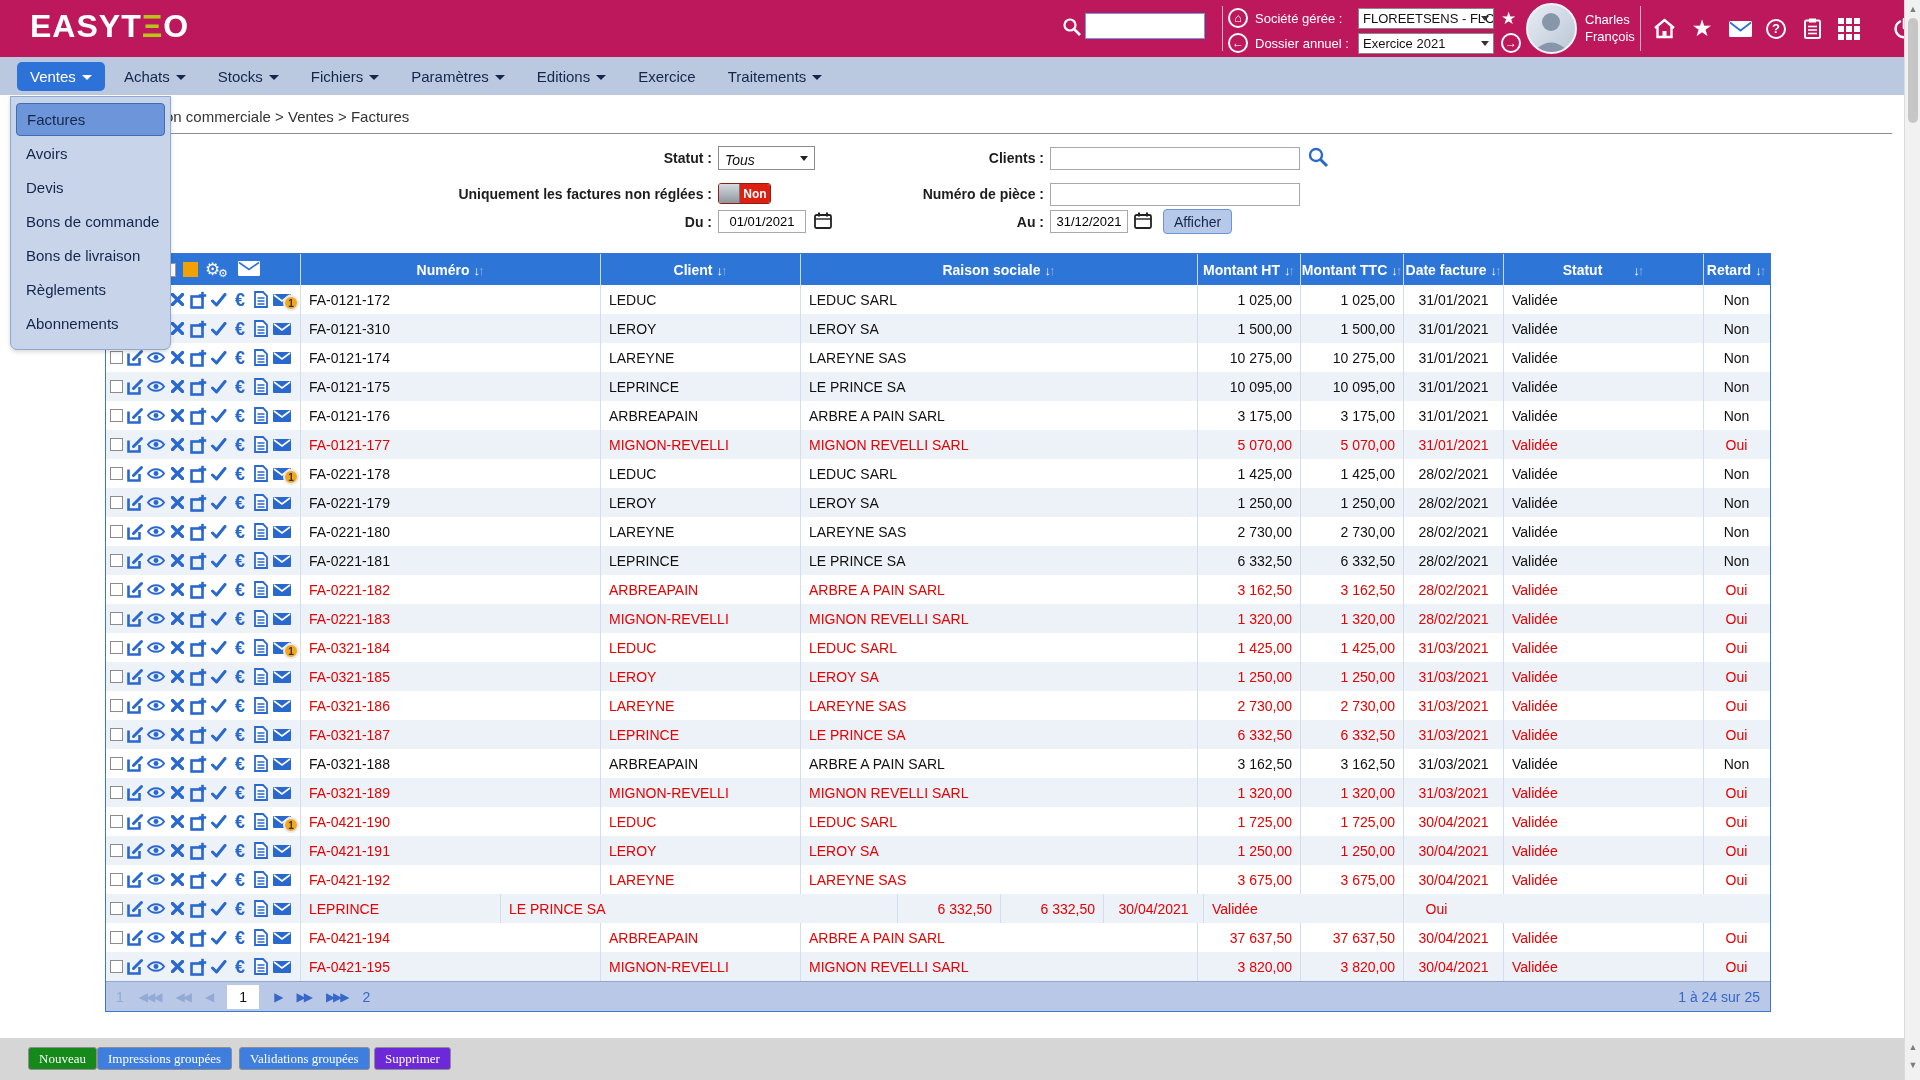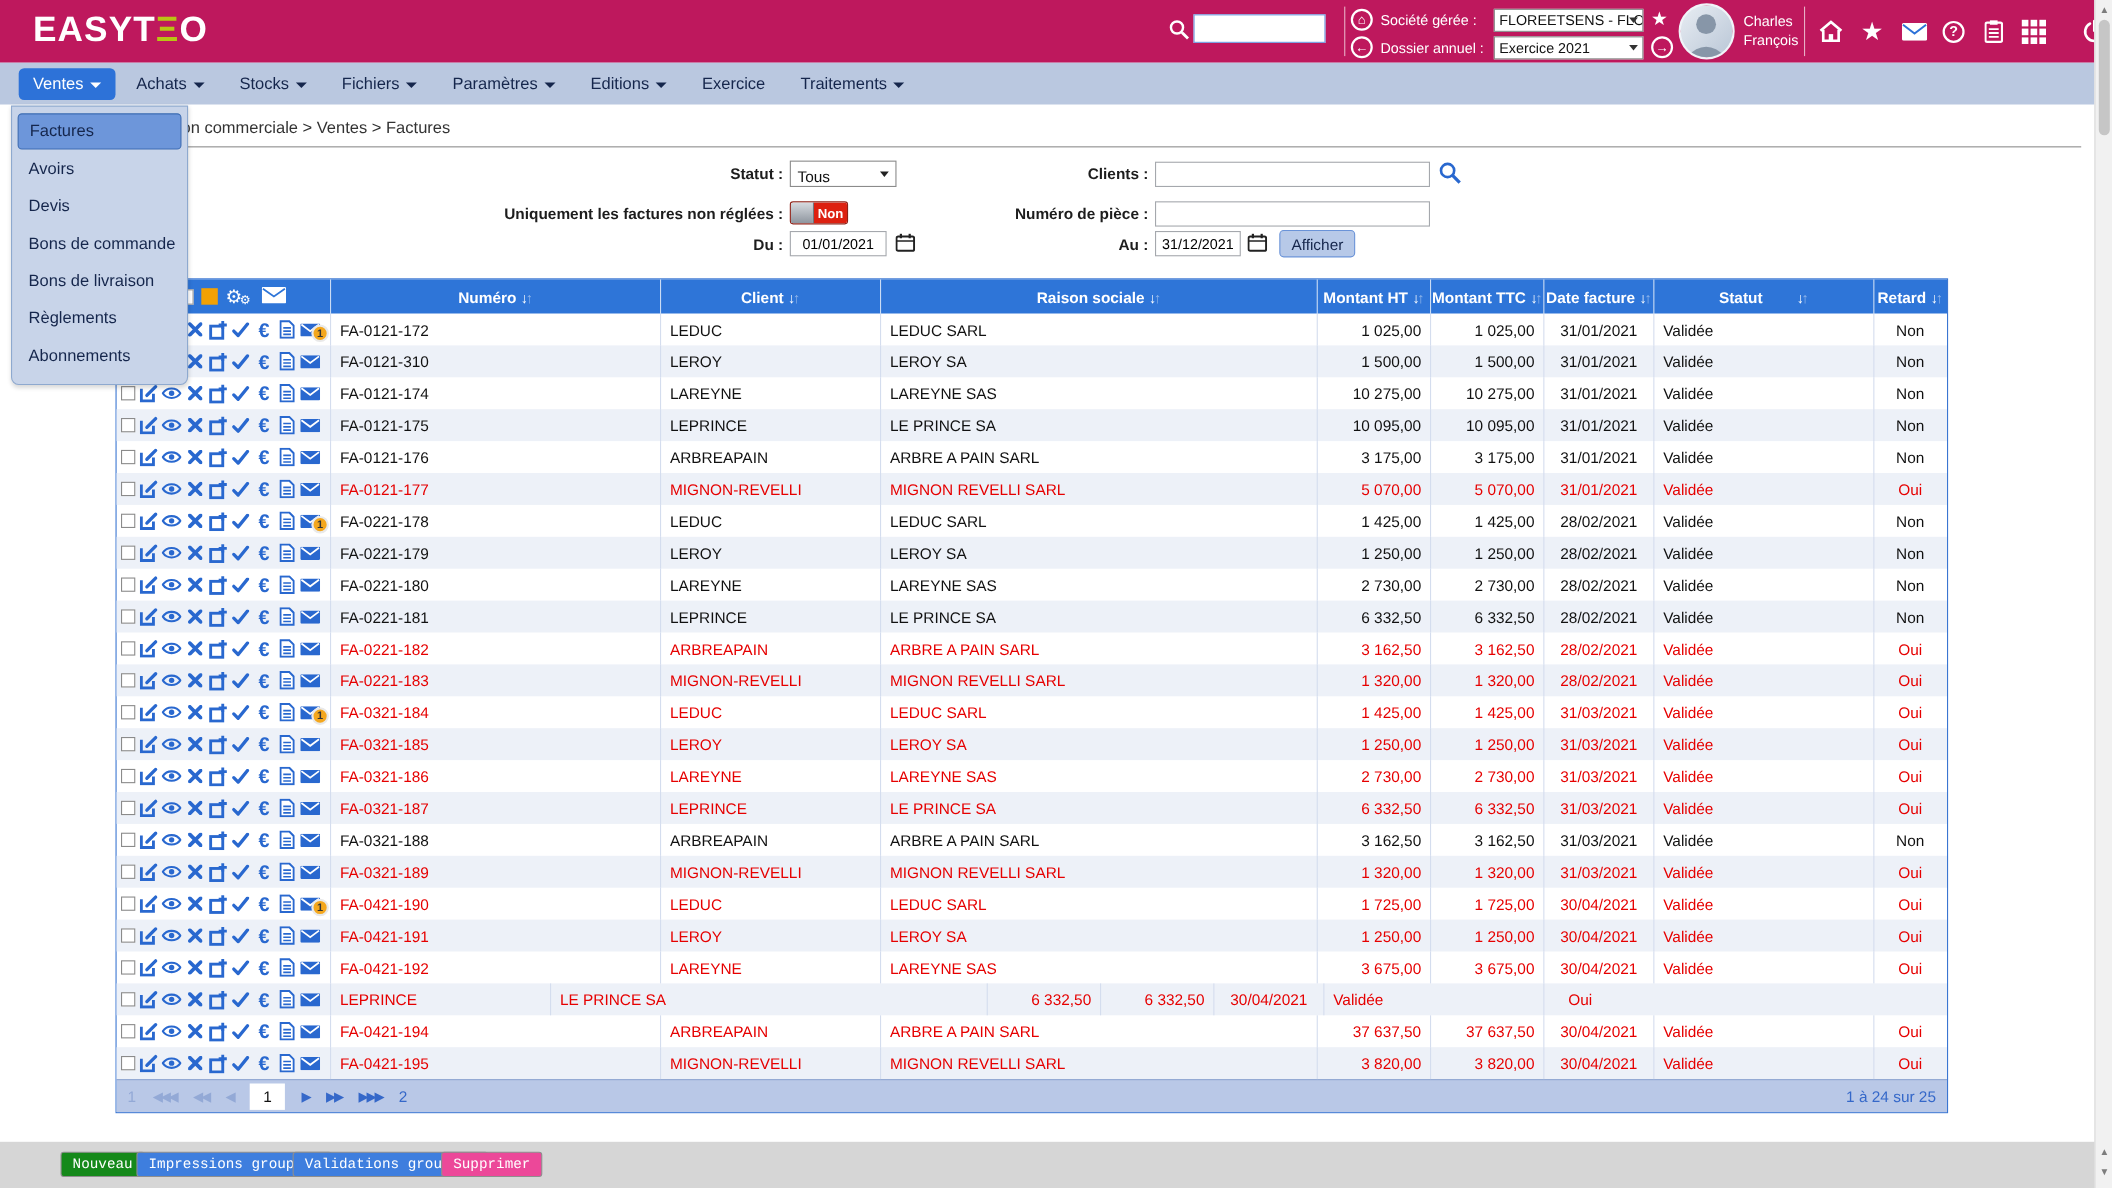--- a/index.html
+++ b/index.html
@@ -41,21 +41,21 @@
   .dd-item.selected { background:#6d96da; border:1px solid #3e6db3; }
 
   
   .content { position:absolute; left:0; top:95px; width:1904px; height:943px; background:#fff; }
   .breadcrumb { position:absolute; left:130px; top:13px; font-size:15px; color:#333; }
   .rule { position:absolute; left:30px; top:38px; width:1862px; height:1px; background:#8d8d8d; }
 
   .flabel { position:absolute; font-size:14px; font-weight:bold; color:#1d1d1d; text-align:right; white-space:nowrap; }
   .finput { position:absolute; height:23px; border:1px solid #a5a8ad; background:#fff; font-size:13px; padding:0 5px; font-family:inherit; }
   .statut-select { left:718px; top:51px; width:97px; }
-  .filter-select { position:absolute; background:#fff; border:1px solid #8b8b8b; height:24px; font-size:14px; color:#111; display:flex; align-items:center; padding:4px 20px 0 6px; }
+  .filter-select { position:absolute; background:#fff; border:1px solid #8b8b8b; height:24px; font-size:14px; color:#111; display:flex; align-items:center; padding:4px 20px 0 6px;font-style:italic; }
   .filter-select .sel-caret{ position:absolute; right:6px; top:9px; width:0;height:0; border-left:4px solid transparent;border-right:4px solid transparent;border-top:5px solid #222;}
 
   .toggle { position:absolute; left:718px; top:88px; width:53px; height:21px; display:flex; border-radius:3px; overflow:hidden; border:1px solid #8d2016; }
   .tg-knob { width:21px; background:linear-gradient(180deg,#d7dbe0,#8e959e); border-right:1px solid #70767e; }
   .tg-val { flex:1; background:#dd2010; color:#fff; font-size:12px; font-weight:bold; display:flex; align-items:center; justify-content:center; }
 
   .cal-ico { position:absolute; width:18px; height:17px; }
   .afficher { position:absolute; left:1163px; top:114px; height:25px; padding:0 10px; background:#b7c9e8; border:1px solid #6a93d8; border-radius:4px; font-size:14px; color:#15264c; font-family:inherit; }
 
   
@@ -89,21 +89,21 @@
 
   
   .pagination { display:flex; align-items:center; height:30px; background:#b9c8e7; border-top:1px solid #8fa7d2; font-size:14px; color:#3568c9; padding:0 10px; gap:15px; }
   .pg-dim { color:#93a9d6; }
   .pg-arrows { letter-spacing:-2px; font-size:12px; }
   .pg-box { width:32px; height:24px; background:#fff; color:#111; display:flex; align-items:center; justify-content:center; font-size:14px; }
   .pg-range { margin-left:auto; }
 
   
   .footerband { position:absolute; left:0; top:1038px; width:1920px; height:42px; background:#d6d6d6; }
-  .fbtn { position:absolute; top:9px; height:23px; border:1px solid #8e8e8e; border-radius:3px; color:#fff; font-size:13px; padding:0 10px; font-family:Liberation Mono, monospace; display:flex; align-items:center;margin-left:27px; }
+  .fbtn { position:absolute; top:9px; height:23px; border:1px solid #8e8e8e; border-radius:3px; color:#fff; font-size:13px; padding:0 10px; font-family:Liberation Serif, serif; display:flex; align-items:center; }
 
   
   .vscroll { position:absolute; right:0; top:0; width:16px; height:1080px; background:#f1f1f1; border-left:1px solid #dadada; z-index:400; }
   .vs-arrow { position:absolute; left:0; width:16px; text-align:center; color:#7d7d7d; font-size:9px; }
   .vs-thumb { position:absolute; left:3px; top:18px; width:10px; height:105px; background:#c6c6c6; border-radius:5px; }
 </style>
 </head>
 <body>
 
 <header class="topbar">
@@ -1833,21 +1833,21 @@
     </button>
 
   <button class="fbtn" style="left: 97px; background: rgb(62, 126, 222);">
       <span class="fblabel">Impressions groupées</span>
     </button>
 
   <button class="fbtn" style="left: 239px; background: rgb(62, 126, 222);">
       <span class="fblabel">Validations groupées</span>
     </button>
 
-  <button class="fbtn" style="left: 374px; background: #ec4899;">
+  <button class="fbtn" style="left: 374px; background: #6d28d9;">
       <span class="fblabel">Supprimer</span>
     </button>
 </footer>
 
 <div class="vscroll">
   <span class="vs-arrow" style="top:4px;">▲</span>
   <span class="vs-thumb"></span>
   <span class="vs-arrow" style="top:1042px;">▲</span>
   <span class="vs-arrow" style="top:1060px;">▼</span>
 </div>

